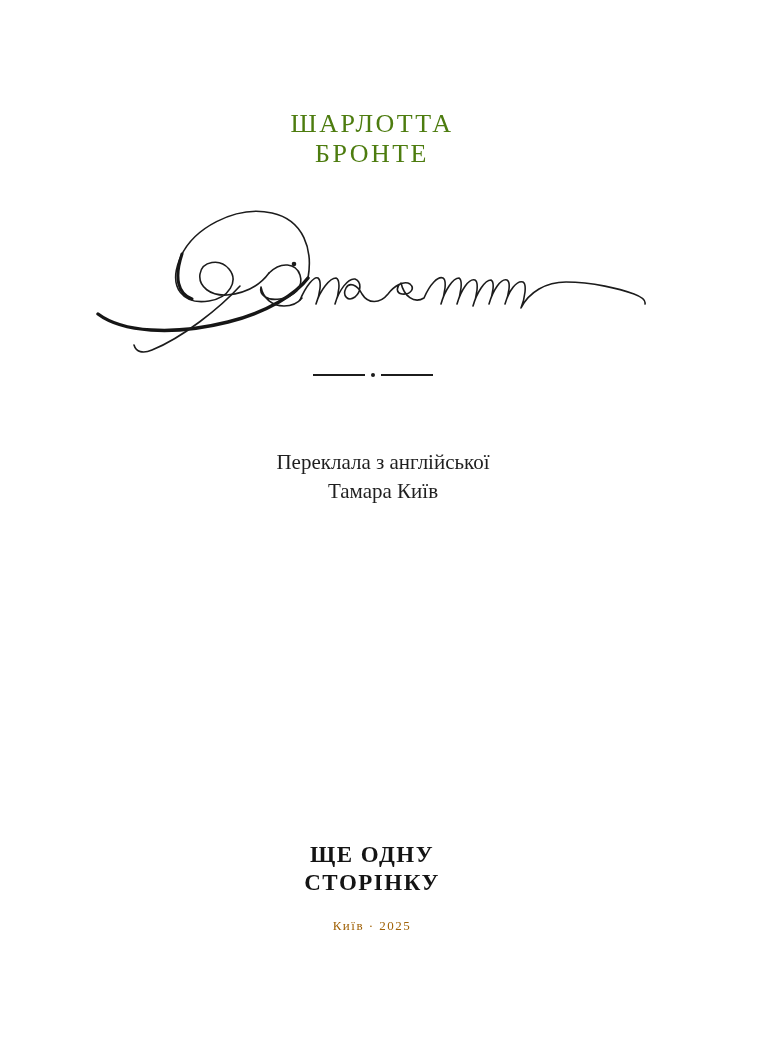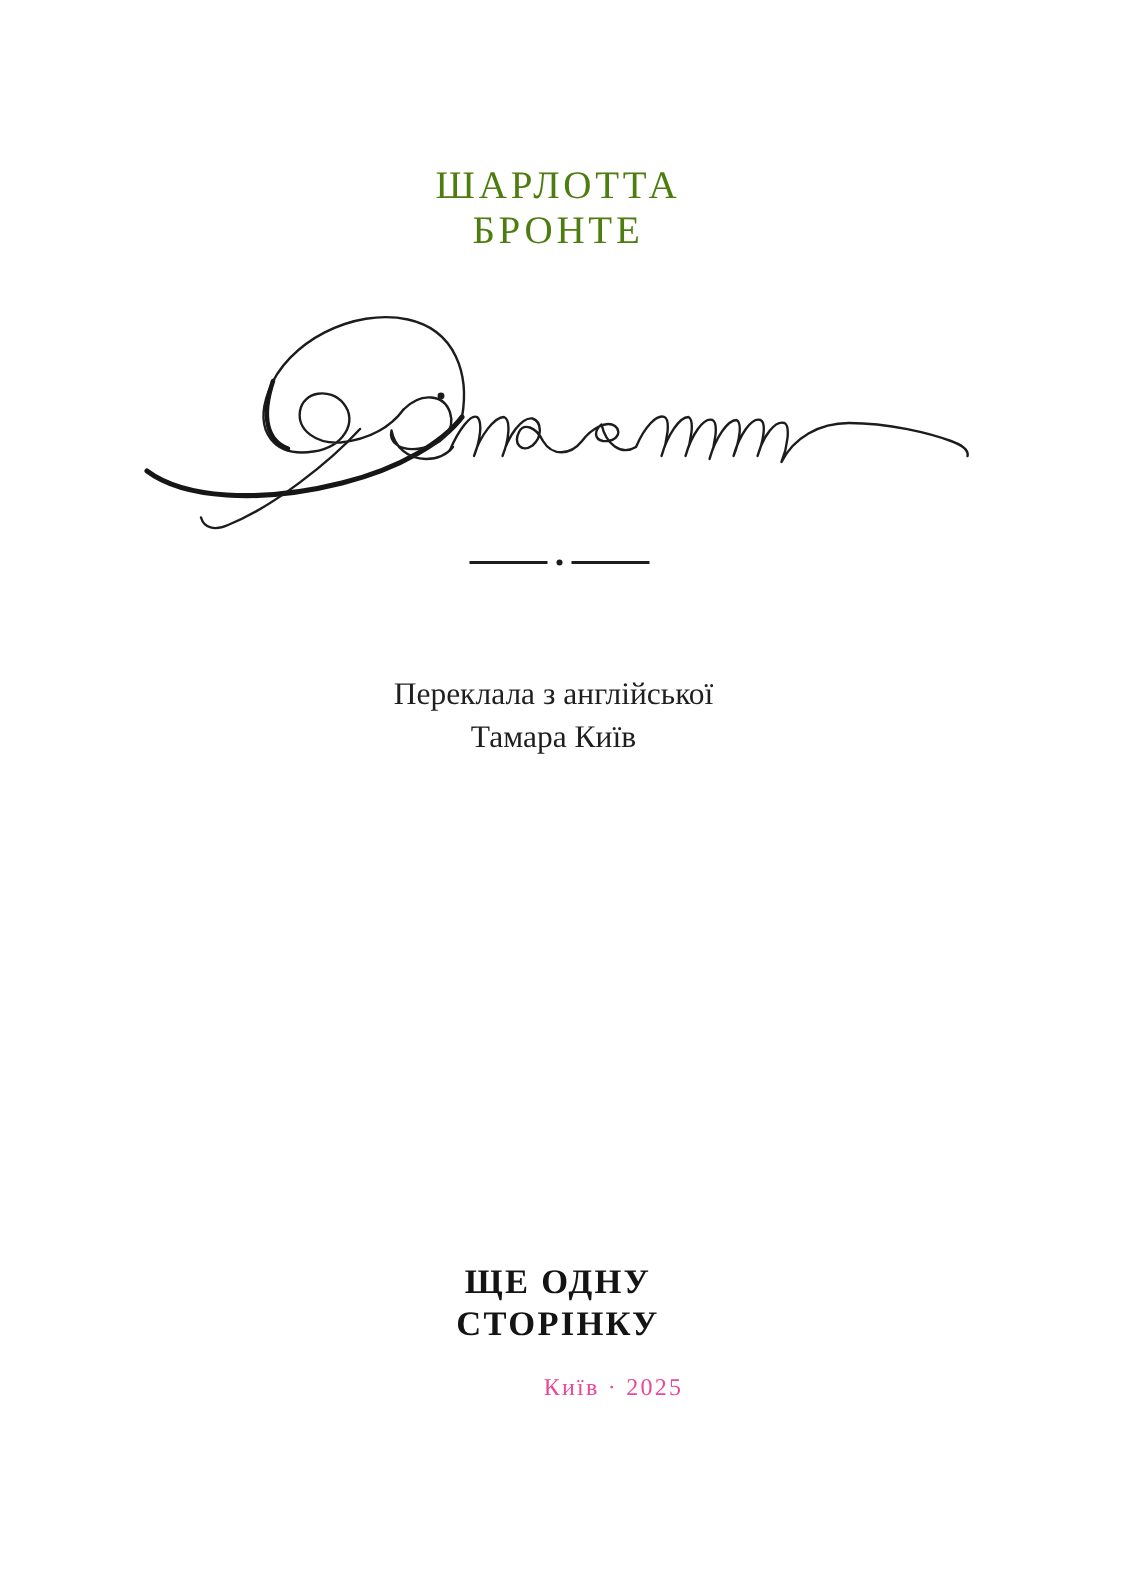--- a/index.html
+++ b/index.html
@@ -31,46 +31,45 @@
   }
   
   .divider{
     position:absolute;top:373px;left:373px;transform:translateX(-50%);
     display:flex;align-items:center;gap:6px;
   }
   .divider .line{width:52px;height:2px;background:#1c1c1c;}
   .divider .dot{width:4px;height:4px;background:#1c1c1c;border-radius:50%;}
   
   .translator{
-    position:absolute;top:448px;left:369px;transform:translateX(-50%);
+    position:absolute;top:448px;left:383px;transform:translateX(-50%);
     text-align:center;
     font-size:21px;line-height:29px;
     color:#1f1f1f;
     white-space:nowrap;
   }
   
   .publisher{
     position:absolute;top:841px;left:372px;transform:translateX(-50%);
     text-align:center;
     font-family:Liberation Serif, serif;
     font-weight:bold;
     font-size:23px;line-height:28px;
     letter-spacing:1.5px;
     color:#141414;
     white-space:nowrap;
   }
   
   .imprint{
     position:absolute;top:914px;left:372px;transform:translateX(-50%);
     text-align:center;
-    font-size:16px;line-height:24px;
+    font-size:13px;line-height:24px;
     letter-spacing:1.5px;
-    color:#ec4899;
+    color:#a16207;
     white-space:nowrap;
-    margin-left:37px;
   }
   .ink-stroke{fill:none;stroke:#1c1c1c;stroke-width:1.6;stroke-linecap:round;stroke-linejoin:round;}
   .ink-thick{fill:none;stroke:#161616;stroke-width:3.4;stroke-linecap:round;stroke-linejoin:round;}
   .ink-accent{fill:none;stroke:#161616;stroke-width:3;stroke-linecap:round;stroke-linejoin:round;}
 </style>
 </head>
 <body>
 
 <div class="page">
 

